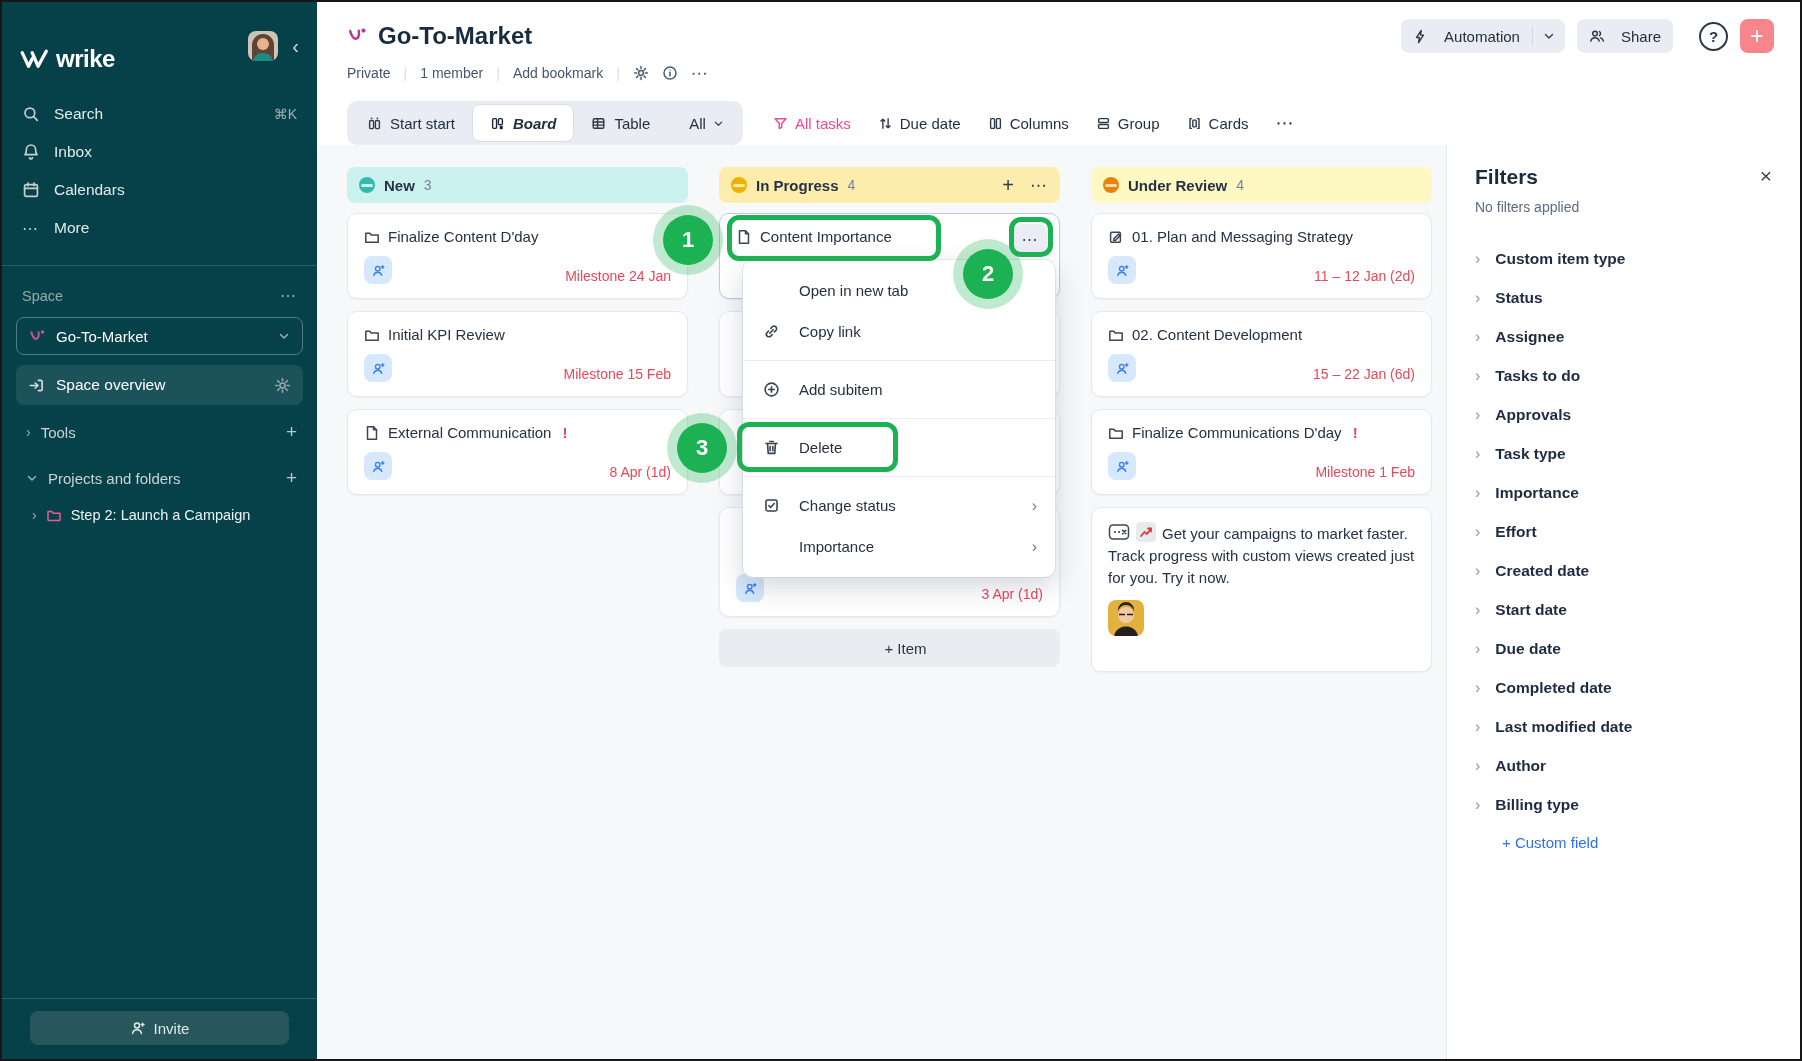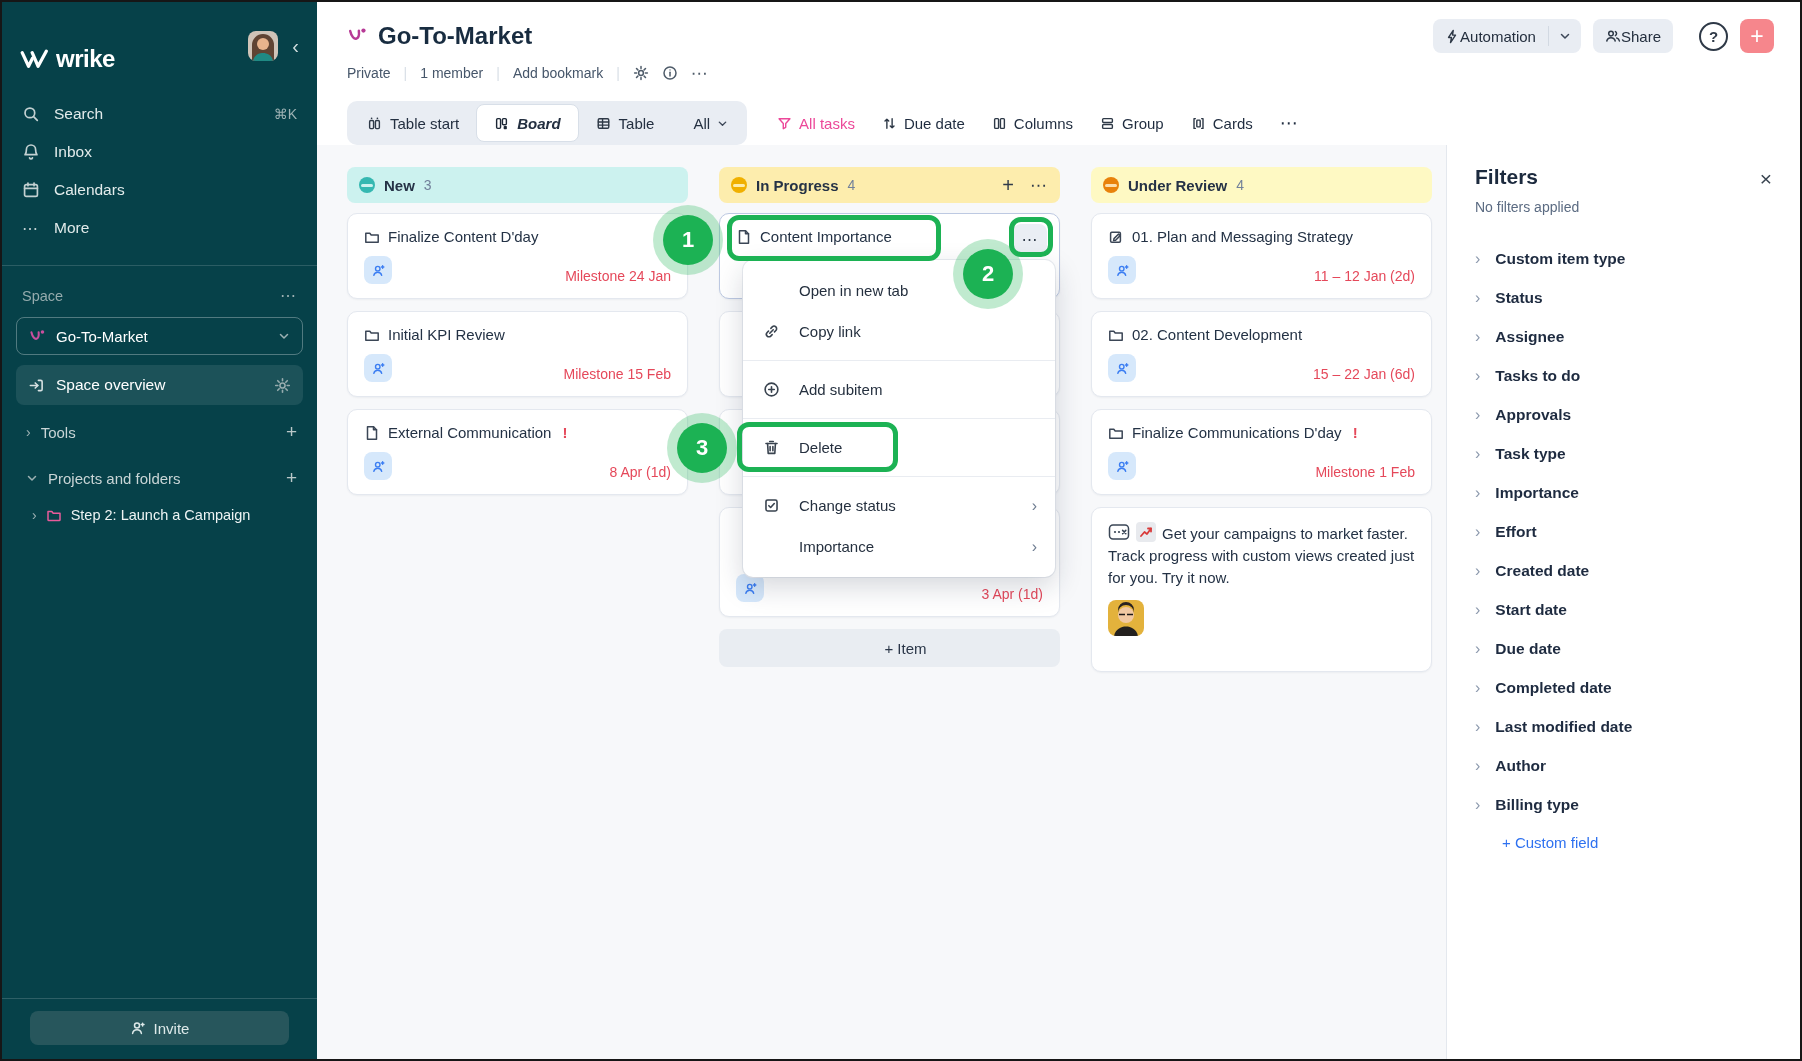--- a/index.html
+++ b/index.html
@@ -38,21 +38,21 @@
   .invite-btn { margin:12px 28px 14px; height:34px; background:#27565c; border-radius:8px; display:flex; align-items:center; justify-content:center; gap:8px; color:#dde9e9; font-size:15px; cursor:pointer; }
   .chev-txt { color:#9db1b3; font-size:14px; }
 
   
   .main { flex:1; display:flex; flex-direction:column; background:#fff; min-width:0; }
   .hdr { padding:14px 26px 0 30px; background:#fff; }
   .title-row { display:flex; align-items:center; height:40px; }
   .page-title { font-size:24px; font-weight:bold; color:#182c40; margin-left:10px; }
   .hdr-actions { margin-left:auto; display:flex; align-items:center; gap:12px; }
   .pill { background:#e9edf3; border-radius:8px; height:34px; display:flex; align-items:center; color:#242f3e; font-size:15px; cursor:pointer; }
-  .pill .seg { display:flex; align-items:center; gap:0; padding:0 12px; }
+  .pill .seg { display:flex; align-items:center; gap:16px; padding:0 12px; }
   .pill .vdiv { width:1px; height:20px; background:#d2d9e2; }
   .pill .chevseg { padding:0 10px; display:flex; color:#3c4757; }
   .help-btn { width:29px; height:29px; border-radius:50%; border:2px solid #2e3947; color:#2e3947; font-size:15px; font-weight:bold; display:flex; align-items:center; justify-content:center; margin-left:14px; cursor:pointer; }
   .add-btn { width:34px; height:34px; background:#f6868c; border-radius:8px; color:#fff; font-size:23px; display:flex; align-items:center; justify-content:center; cursor:pointer; }
   .meta-row { display:flex; align-items:center; margin-top:5px; height:24px; color:#46566a; font-size:14px; gap:13px; }
   .meta-sep { color:#d8dee6; }
   .meta-ic { color:#4e5b69; display:flex; cursor:pointer; }
   .meta-dots { color:#4e5b69; font-size:17px; letter-spacing:1px; cursor:pointer; }
   .tabs-row { margin-top:16px; display:flex; align-items:center; height:44px; }
   .tabs-box { background:#e9edf3; border-radius:10px; padding:3px; display:flex; align-items:center; height:44px; }
@@ -94,21 +94,21 @@
   .cdate { color:#e5485a; font-size:14px; }
   .dots-btn { position:absolute; top:10px; right:12px; width:34px; height:30px; background:#eaeef4; border-radius:8px; display:flex; align-items:center; justify-content:center; color:#2e3947; font-size:16px; letter-spacing:1px; cursor:pointer; }
   .add-item { height:38px; background:#e9edf2; border-radius:8px; display:flex; align-items:center; justify-content:center; font-size:15px; color:#2a3648; margin-top:0px; cursor:pointer;padding-left:32px; }
   .promo-text { font-size:15px; color:#243245; line-height:1.45; }
   .promo-icons { display:inline-flex; align-items:center; gap:6px; vertical-align:-2px; margin-right:6px; }
   .chart-chip { width:20px; height:20px; background:#e8eaee; border-radius:4px; display:flex; align-items:center; justify-content:center; }
   .promo-avatar { width:36px; height:36px; border-radius:8px; overflow:hidden; margin-top:12px; }
 
   
   .filters { width:354px; flex-shrink:0; background:#fff; border-left:1px solid #e4e8ee; padding:20px 28px; }
-  .f-head { display:flex; align-items:flex-end; }
+  .f-head { display:flex; align-items:flex-start; }
   .f-title { font-size:21px; font-weight:bold; color:#1c2a3e; }
   .f-close { margin-left:auto; color:#38434f; font-size:21px; cursor:pointer; line-height:1; }
   .f-sub { margin-top:10px; color:#5b6b82; font-size:14px; }
   .f-list { margin-top:24px; }
   .f-item { display:flex; align-items:center; height:39px; gap:15px; cursor:pointer; }
   .f-chev { color:#8d9aae; font-size:16px; }
   .f-label { font-size:15.5px; font-weight:bold; color:#1e2b40; }
   .f-custom { color:#2e71f0; font-size:15px; margin-top:10px; padding-left:27px; cursor:pointer; }
 
   
@@ -337,21 +337,21 @@
         <div class="tabs-box">
           <div class="tab">
             <span style="display:flex;color:#2e3947;">
                 <svg class="ic" width="15" height="15" viewBox="0 0 16 16" stroke-width="1.3">
                   <rect x="2.8" y="4.8" width="4.2" height="8.7" rx="1.2"></rect>
                   <rect x="9" y="4.8" width="4.2" height="8.7" rx="1.2"></rect>
                   <circle cx="4.9" cy="2.4" r="0.9" fill="currentColor" stroke="none"></circle>
                   <circle cx="11.1" cy="2.4" r="0.9" fill="currentColor" stroke="none"></circle>
                 </svg>
               </span>
-            <span>Table start</span>
+            <span>Start start</span>
           </div>
           <div class="tab active">
             <span style="display:flex;color:#1c2736;">
                 <svg class="ic" width="15" height="15" viewBox="0 0 16 16" stroke-width="1.3">
                   <rect x="2.8" y="2.8" width="4.2" height="10.4" rx="1.2"></rect>
                   <rect x="9" y="2.8" width="4.2" height="6.6" rx="1.2"></rect>
                   <rect x="10.3" y="10.6" width="3.4" height="3.4" rx="0.8" fill="currentColor" stroke="none"></rect>
                 </svg>
               </span>
             <span>Board</span>

